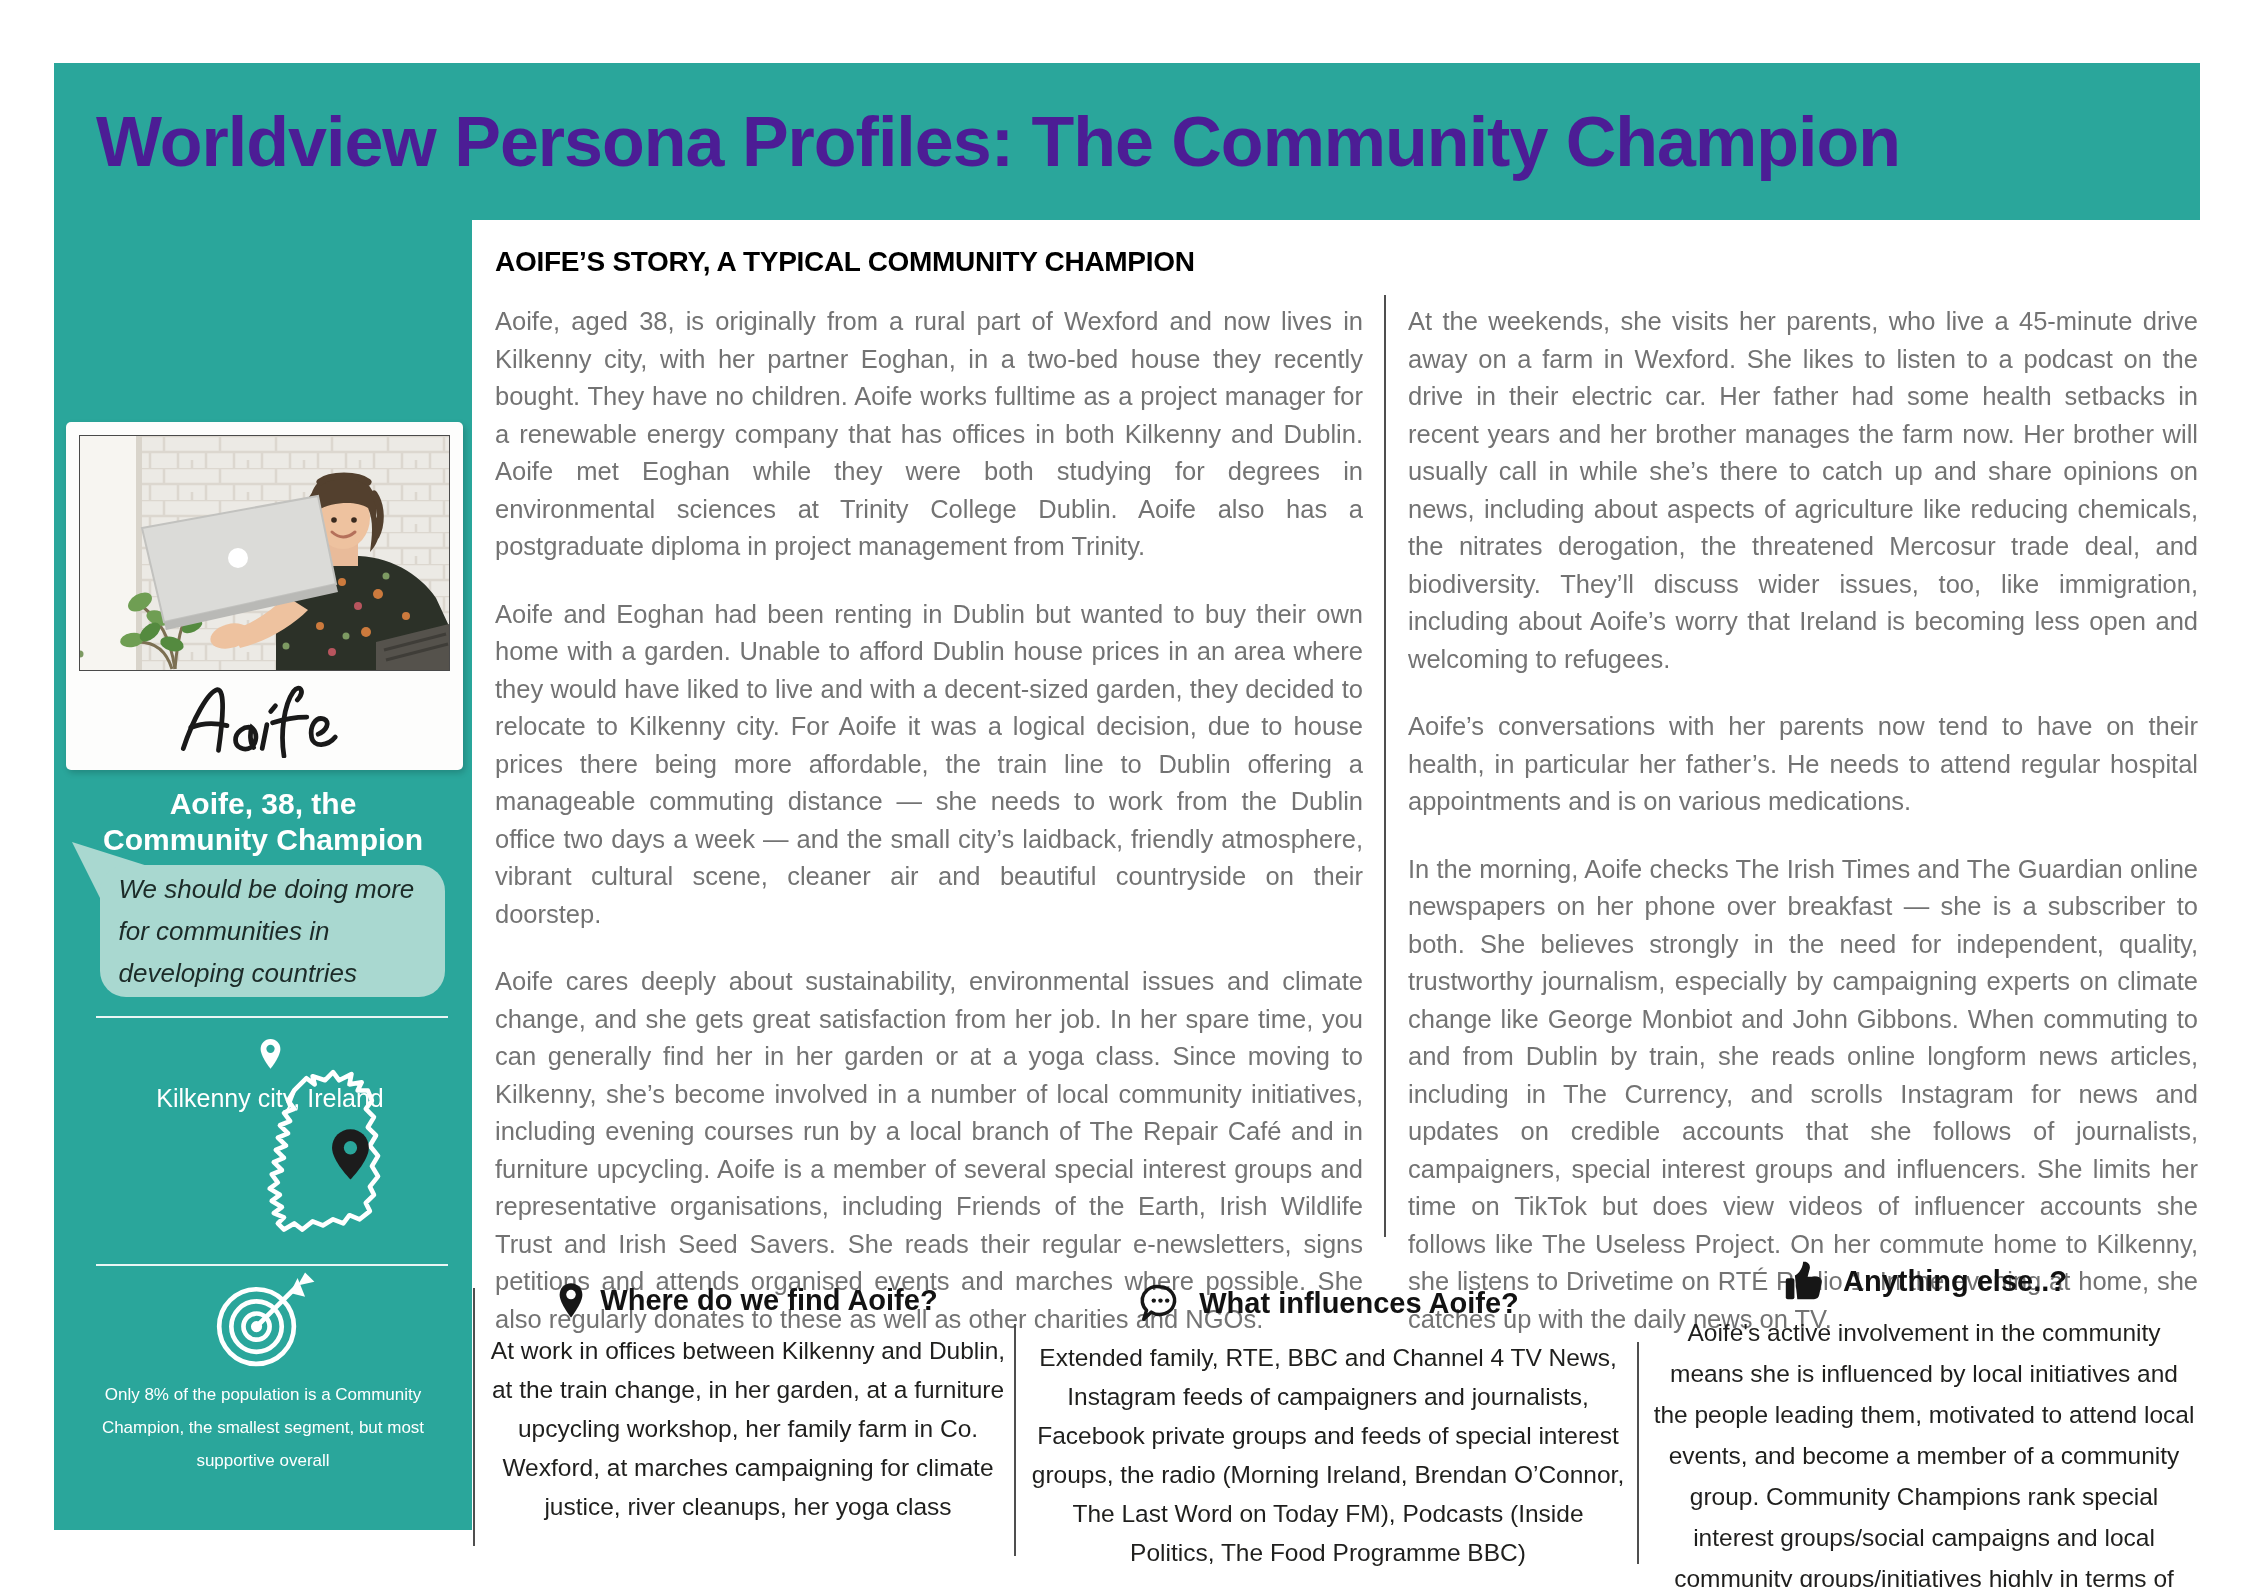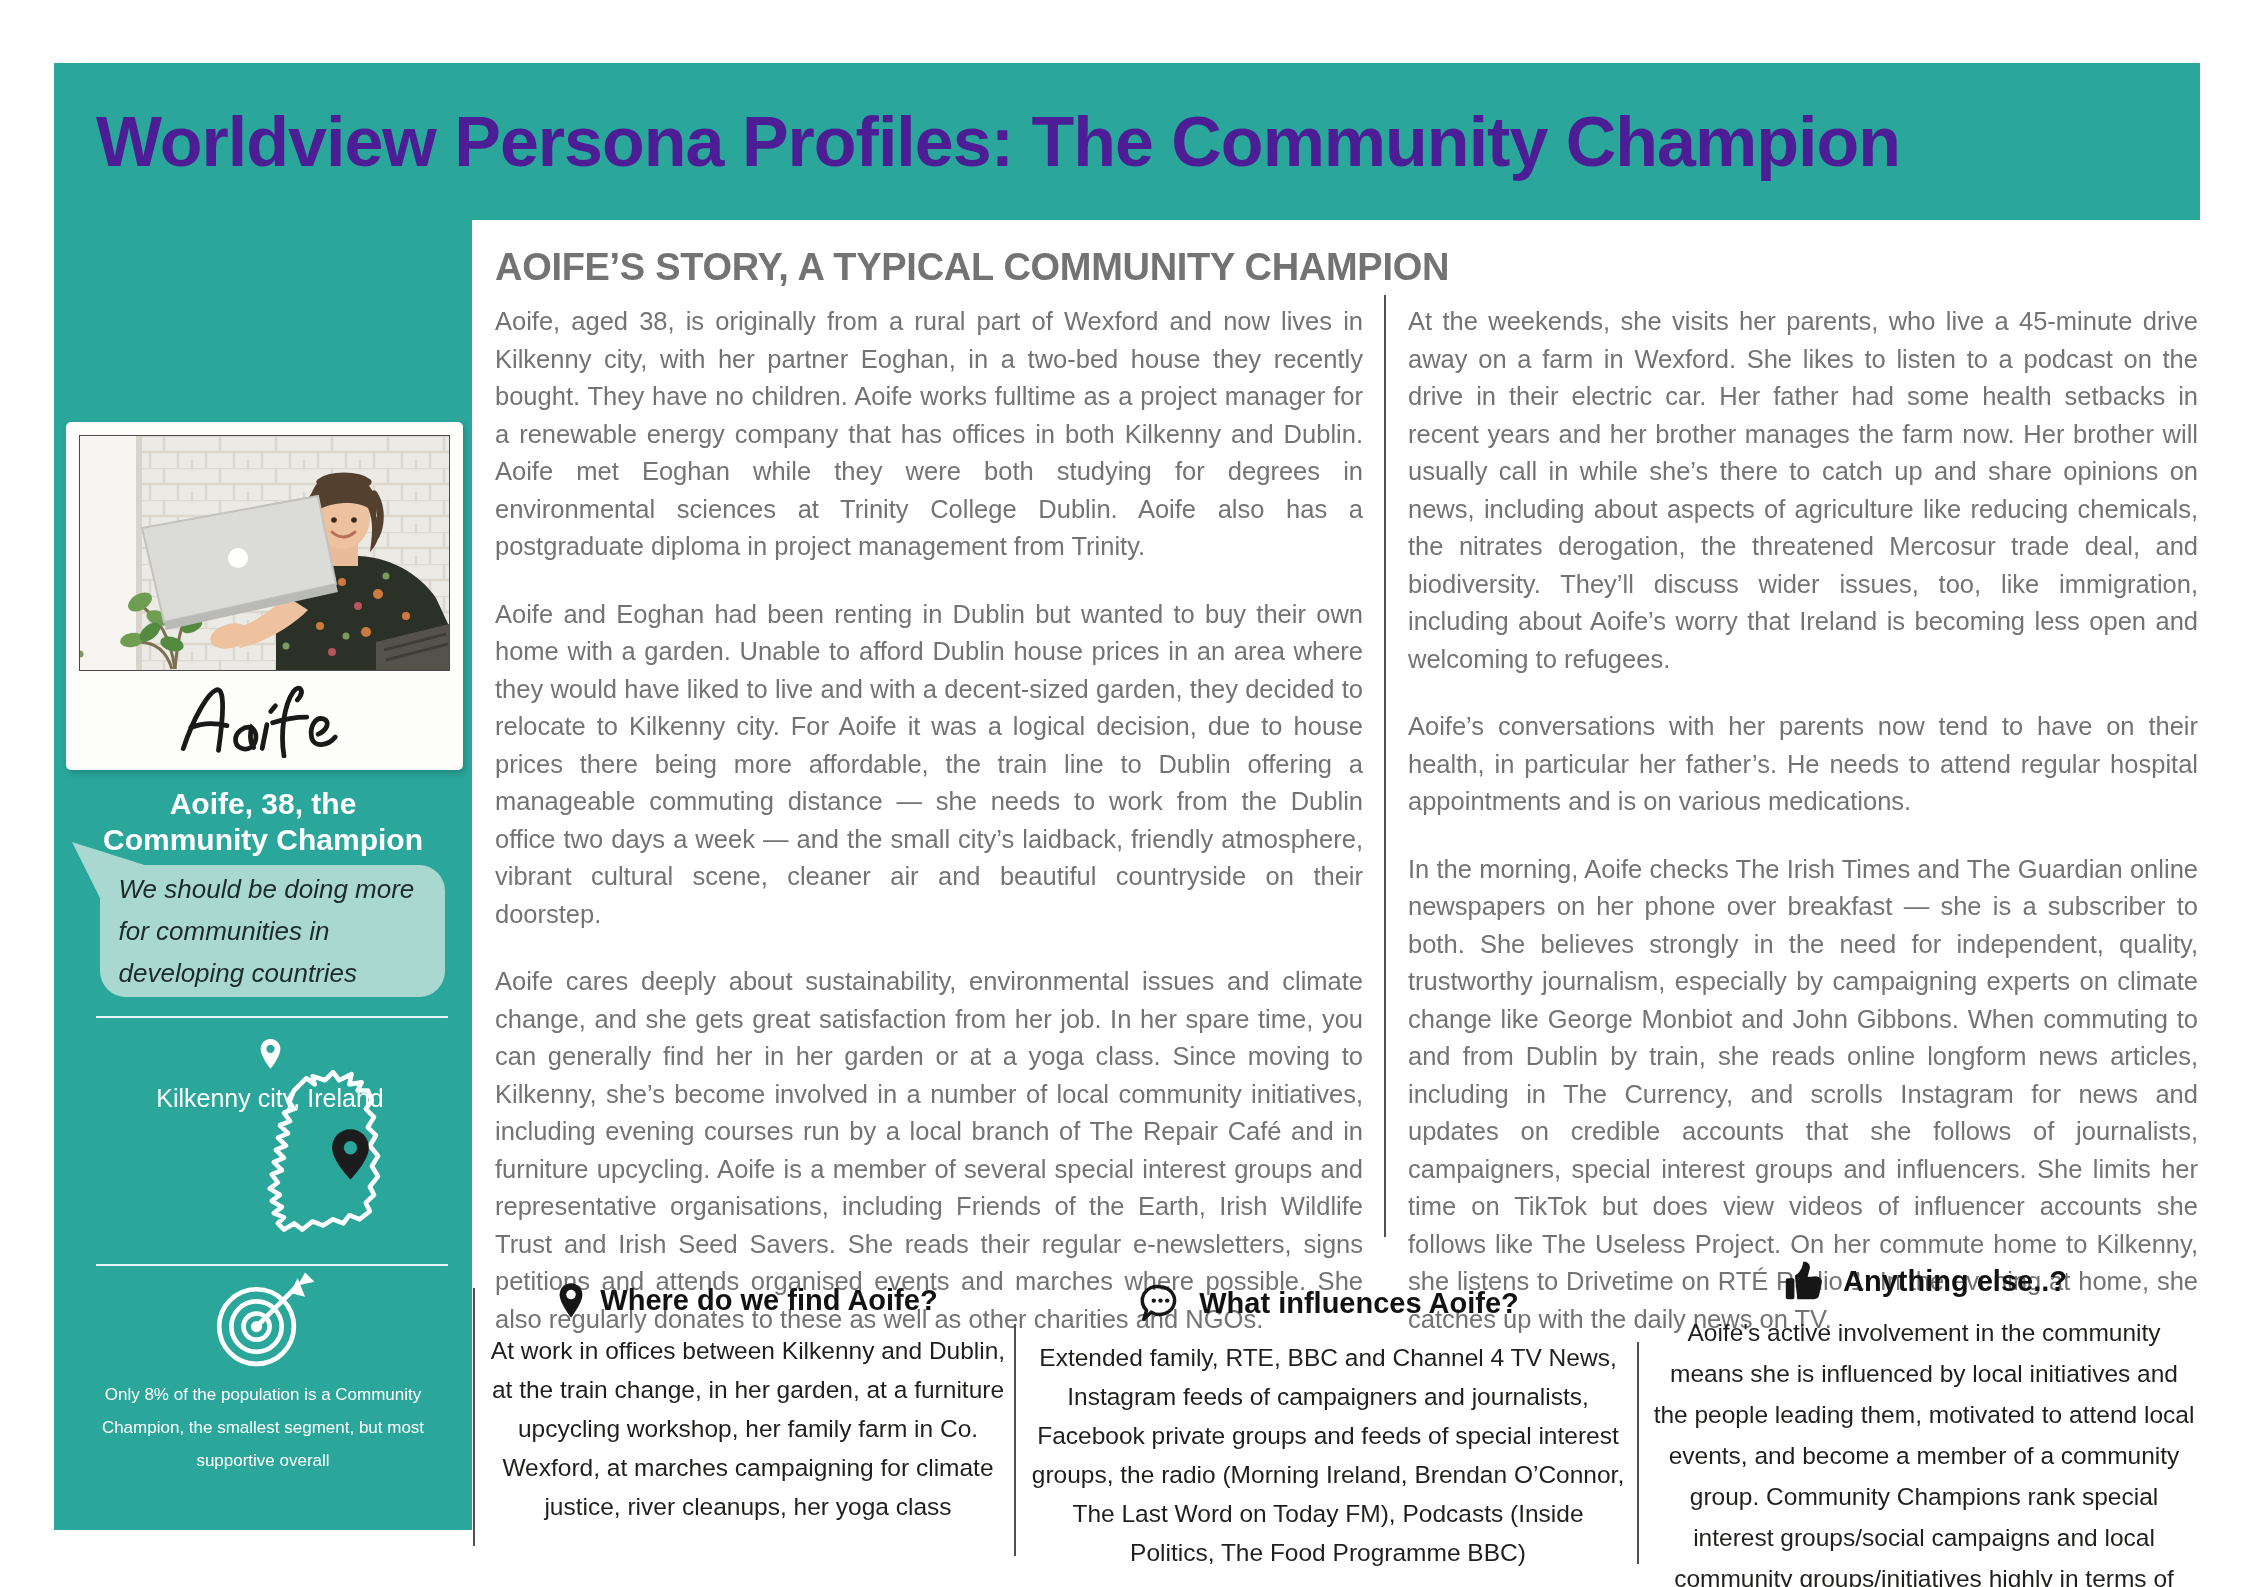--- a/index.html
+++ b/index.html
@@ -47,21 +47,21 @@
     color:#ffffff;font-size:25px;flex-direction:column;
   }
   .map-wrap{position:absolute;left:198px;top:848px;width:156px;height:182px;}
   .target-wrap{position:absolute;left:154px;top:1052px;width:112px;height:98px;}
   .stat-text{
     position:absolute;left:14px;top:1158px;width:390px;text-align:center;color:#ffffff;
     font-size:17px;line-height:33px;
   }
   
   .main-heading{
-    left:495px;top:246px;font-size:38px;font-weight:bold;color:#737373;letter-spacing:-0.3px;
+    left:495px;top:246px;font-size:28px;font-weight:bold;color:#000000;letter-spacing:-0.3px;
   }
   .col{font-size:25.5px;line-height:37.5px;text-align:justify;color:#737373;}
   .col p{margin:0 0 30px 0;}
   .col1{left:495px;top:303px;width:868px;}
   .col2{left:1408px;top:303px;width:790px;}
   .v-divider{width:2px;background:#4f4f4f;}
   
   .bsec{text-align:center;}
   .bsec .bhead{
     display:flex;align-items:center;justify-content:center;gap:16px;

